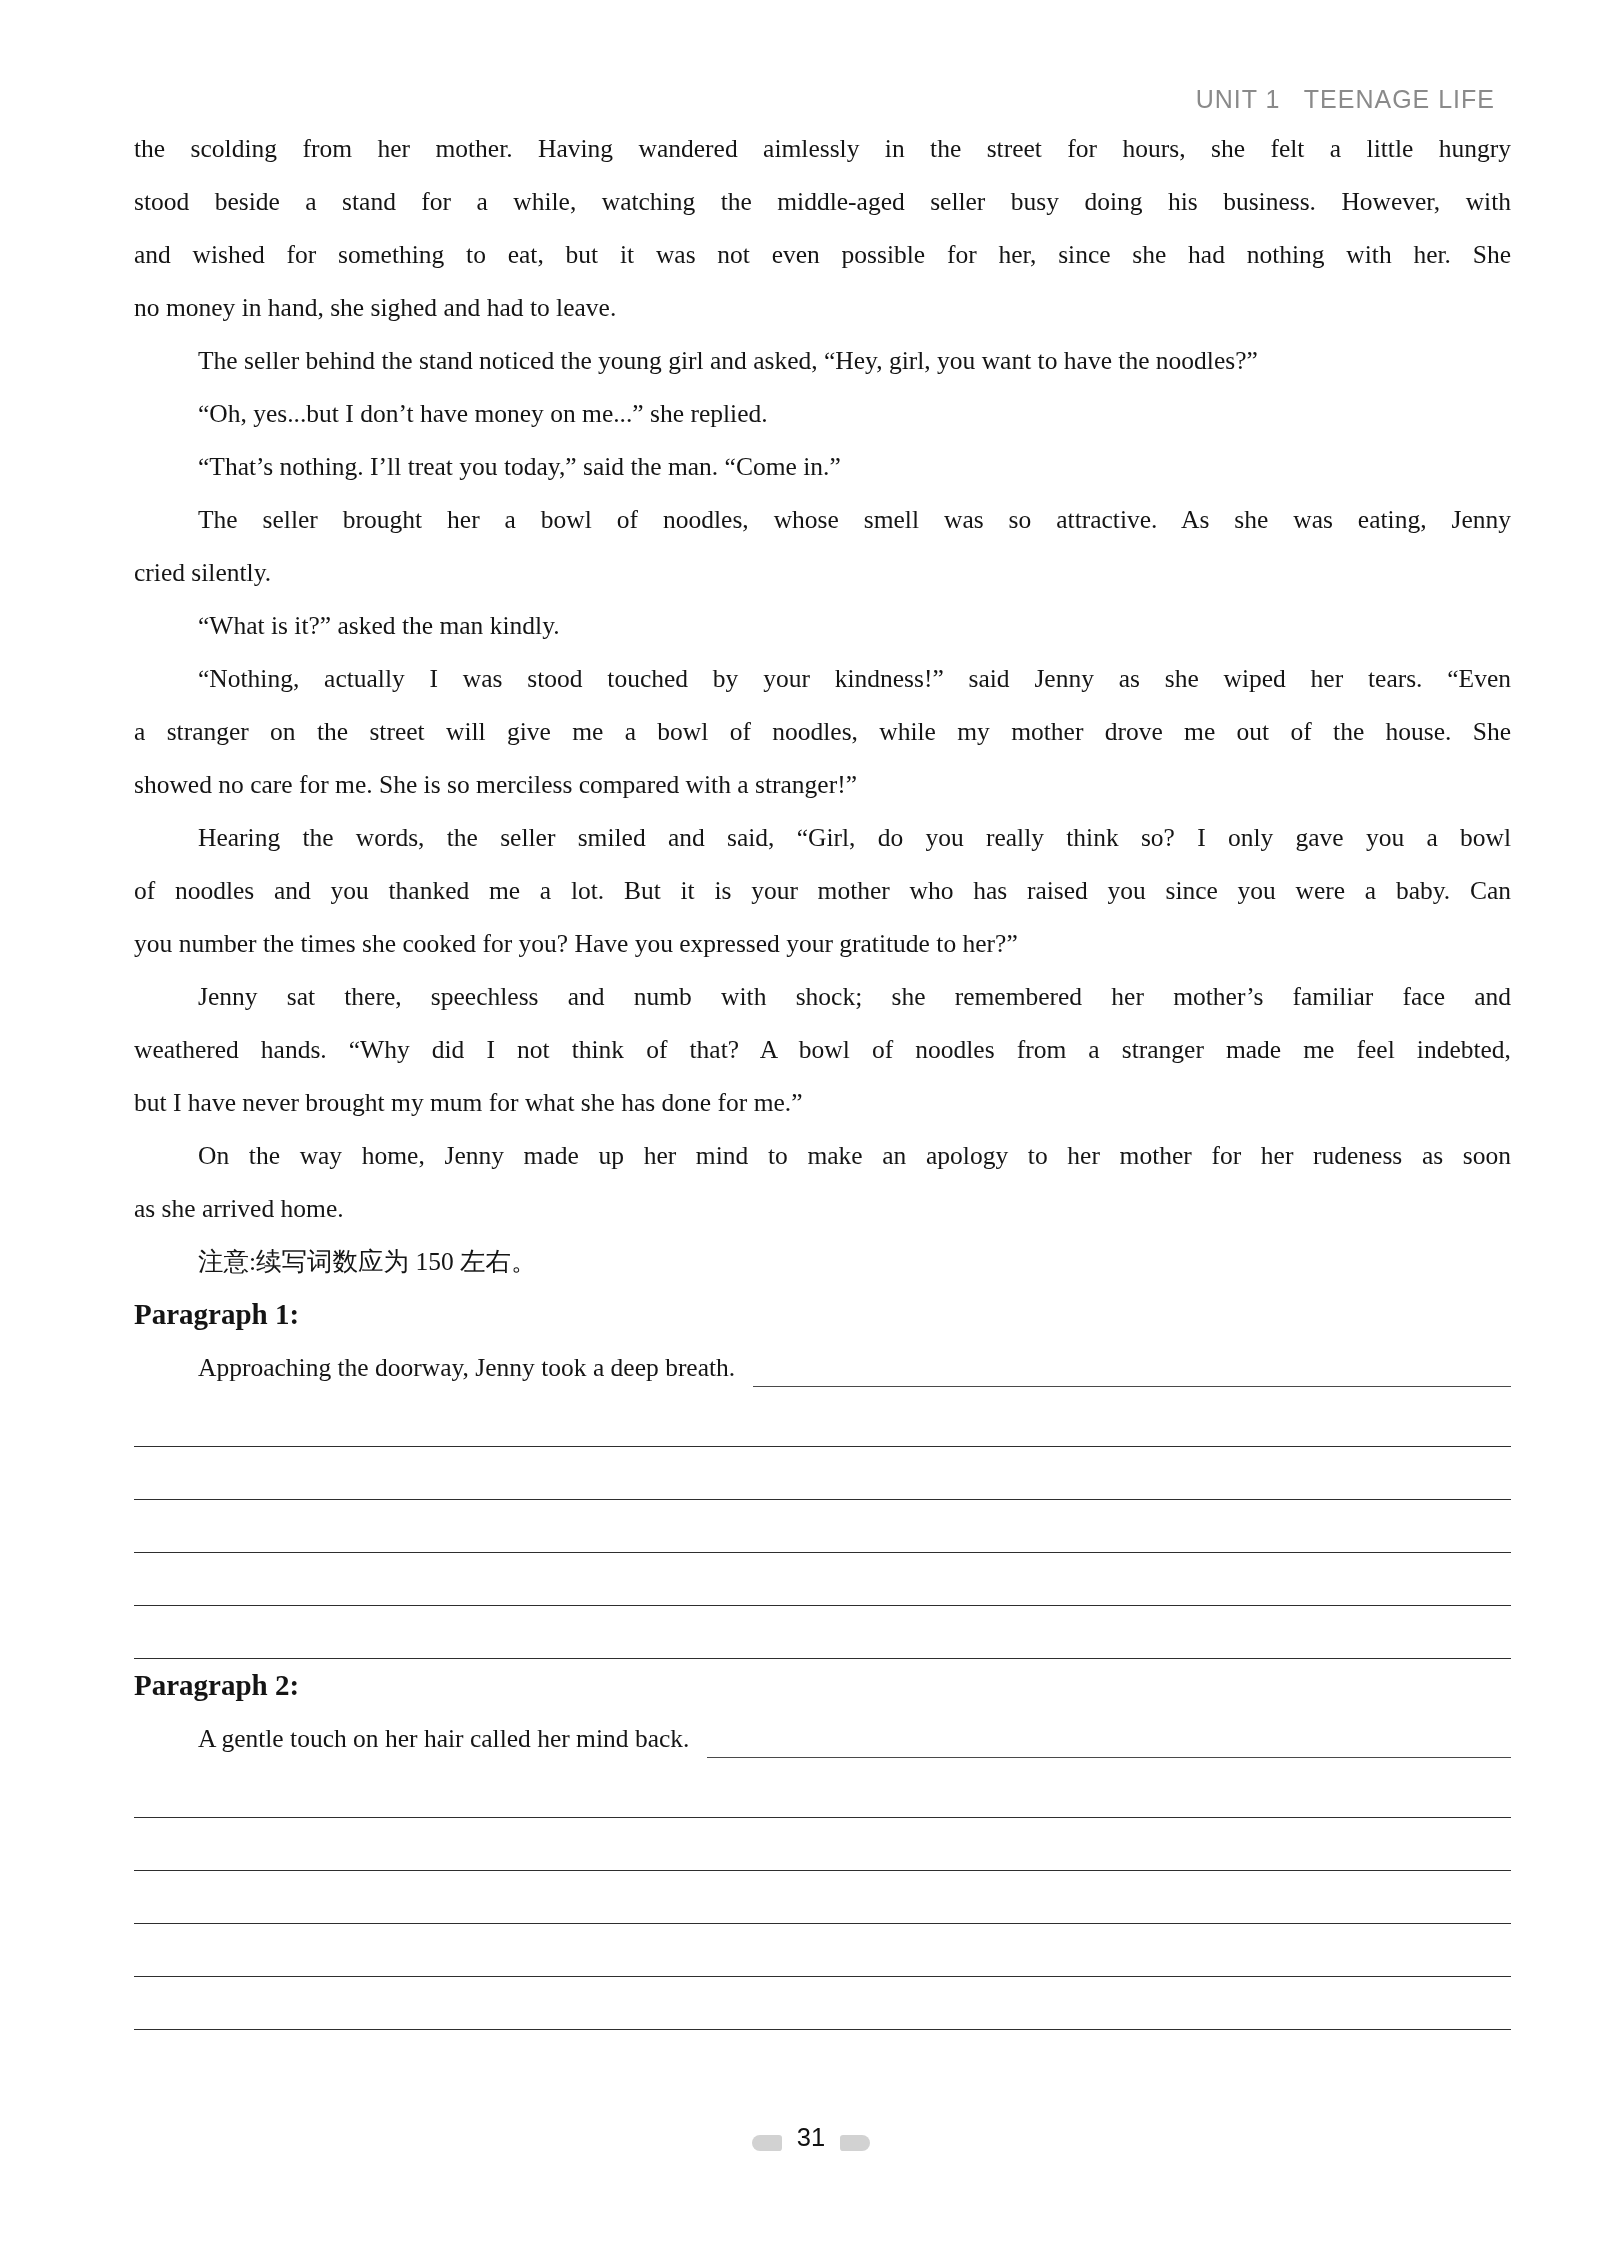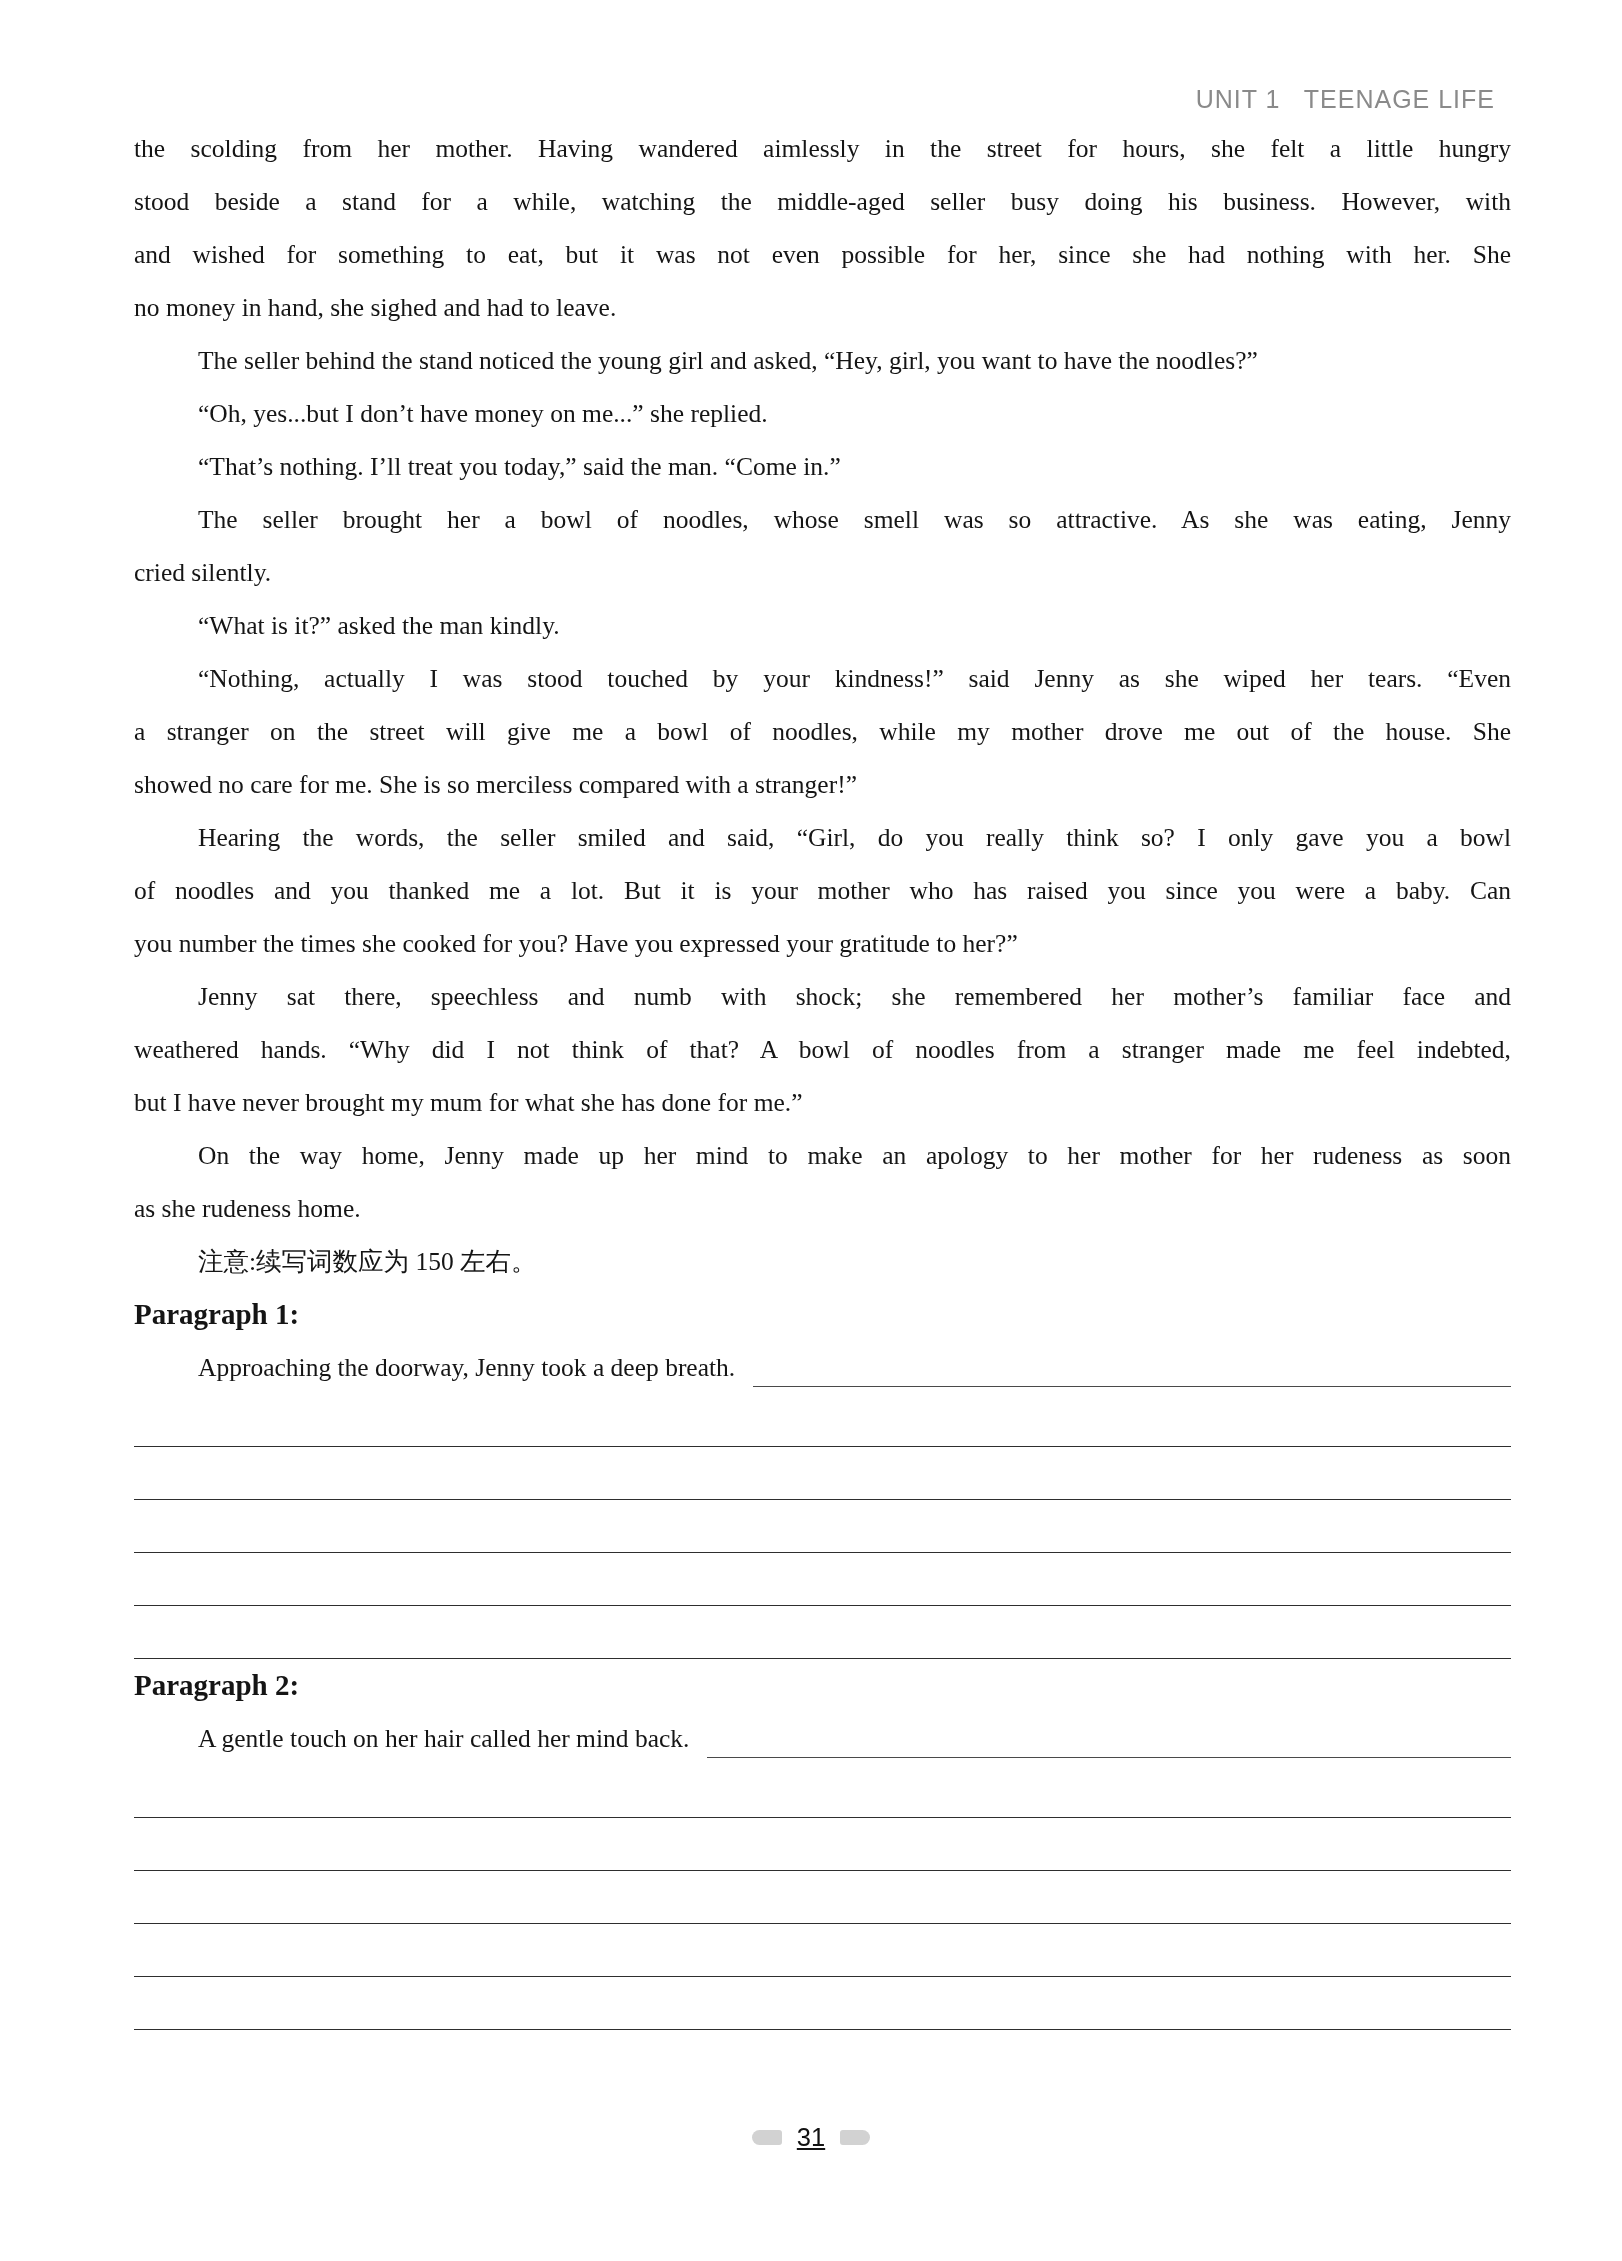--- a/index.html
+++ b/index.html
@@ -65,23 +65,22 @@
     height: 53px;
     border-bottom: 1.9px solid #2e2e2e;
   }
   .page-footer {
     position: absolute;
     left: 0;
     top: 2125px;
     width: 100%;
     display: flex;
     justify-content: center;
-    align-items: center;
+    align-items: flex-end;
     gap: 15px;
-    text-decoration: underline;
   }
   .footer-pill {
     width: 30px;
     height: 15.3px;
     background: #d2d2d2;
     display: inline-block;
   }
   .footer-pill.left  { border-radius: 8.3px 3.2px 3.2px 8.3px; }
   .footer-pill.right { border-radius: 3.2px 8.3px 8.3px 3.2px; }
   .page-number {
@@ -132,21 +131,21 @@
           <div class="text-line">of noodles and you thanked me a lot.  But it is your mother who has raised you since you were a baby.  Can</div>
           <div class="text-line last">you number the times she cooked for you? Have you expressed your gratitude to her?”</div>
         </div>
         <div>
           <div class="text-line first-indent">Jenny sat there, speechless and numb with shock; she remembered her mother’s familiar face and</div>
           <div class="text-line">weathered hands.  “Why did I not think of that? A bowl of noodles from a stranger made me feel indebted,</div>
           <div class="text-line last">but I have never brought my mum for what she has done for me.”</div>
         </div>
         <div>
           <div class="text-line first-indent">On the way home, Jenny made up her mind to make an apology to her mother for her rudeness as soon</div>
-          <div class="text-line last">as she rudeness home.</div>
+          <div class="text-line last">as she arrived home.</div>
         </div>
       </div>
 
     <div class="text-line last note-line">注意:续写词数应为 150 左右。</div>
 
     <div id="sections">
         <div>
           <div class="section-heading">Paragraph 1:</div>
           <div class="lead-line">
             <span class="lead-text">Approaching the doorway, Jenny took a deep breath.</span>

